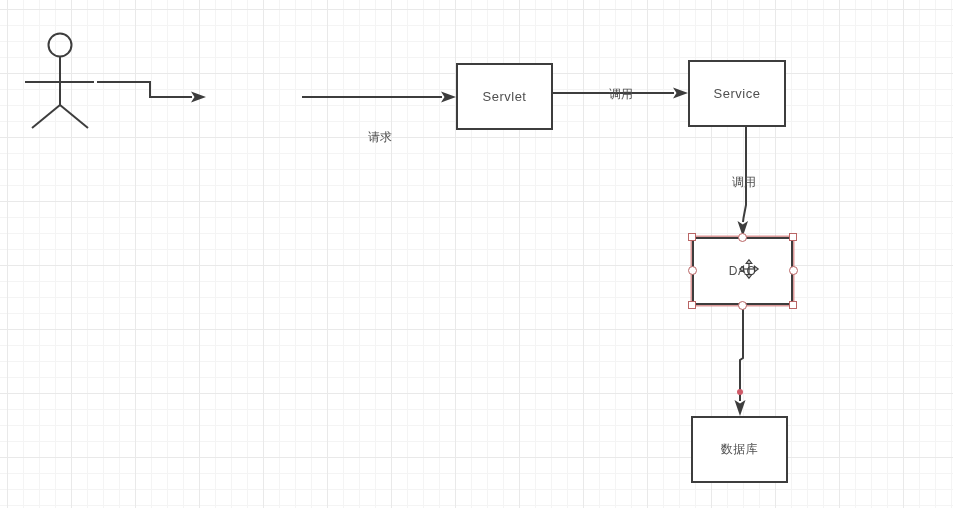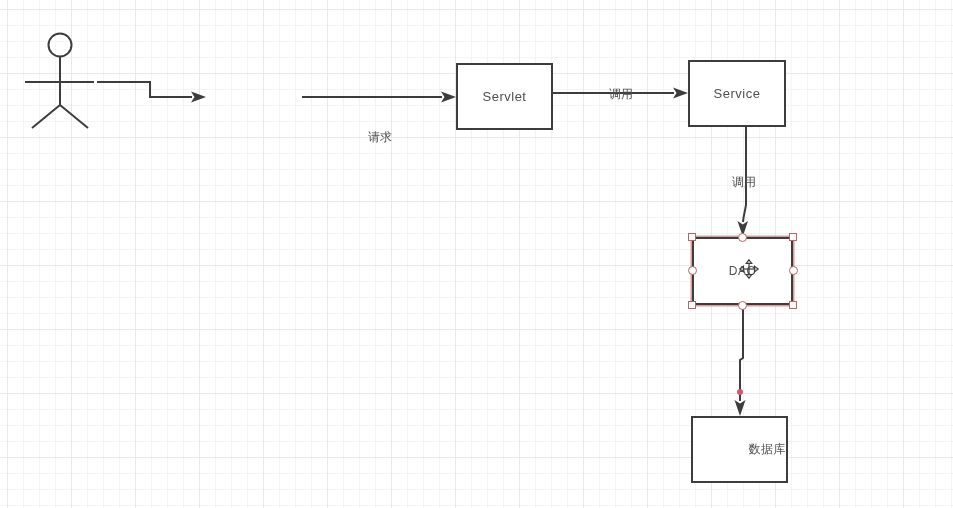--- a/index.html
+++ b/index.html
@@ -40,21 +40,21 @@
     font-size: 13px;
     letter-spacing: 0.5px;
   }
   .node .lbl { white-space: pre-line; line-height: 17px; }
 
   .node-jsp      { left: 206px; top:  63px; width:  96px; height: 69px; font-size: 12px; }
   .node-servlet  { left: 456px; top:  63px; width:  97px; height: 67px; }
   .node-service  { left: 688px; top:  60px; width:  98px; height: 67px; }
   .node-dao      { left: 692px; top: 237px; width: 101px; height: 68px;
                    box-shadow: 0 0 0 1.5px rgba(216,138,138,0.85); font-size: 12px; }
-  .node-db       { left: 691px; top: 416px; width:  97px; height: 67px; font-size: 12px; justify-content: flex-end; }
+  .node-db       { left: 691px; top: 416px; width:  97px; height: 67px; font-size: 12px; }
 
   .edge-label {
     position: absolute;
     transform: translate(-50%, -50%);
     font-size: 12px;
     color: #4f4f4f;
     line-height: 14px;
     white-space: nowrap;
   }
   .el-request  { left: 380px; top:  97px; margin-top: 40px; }

